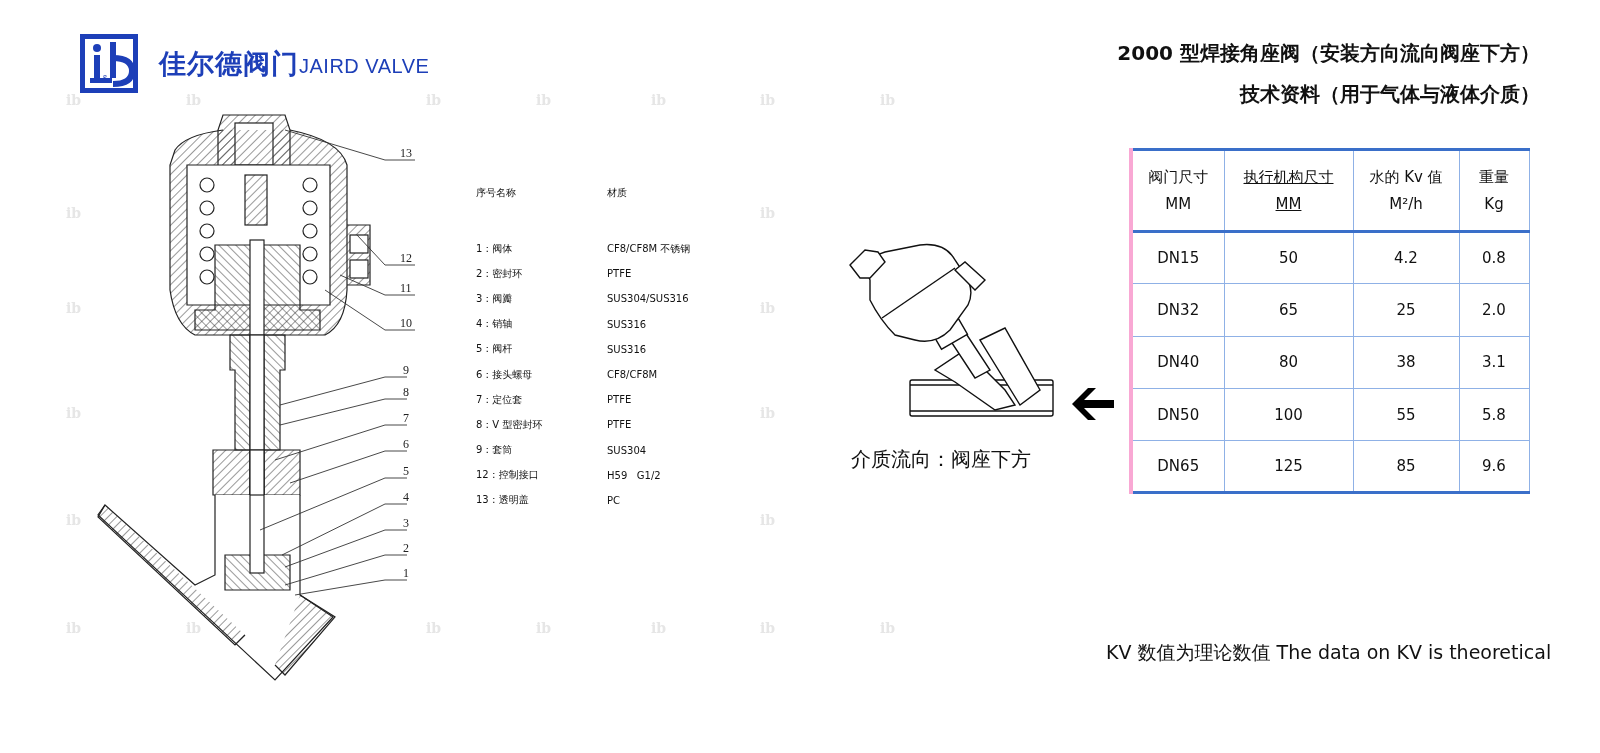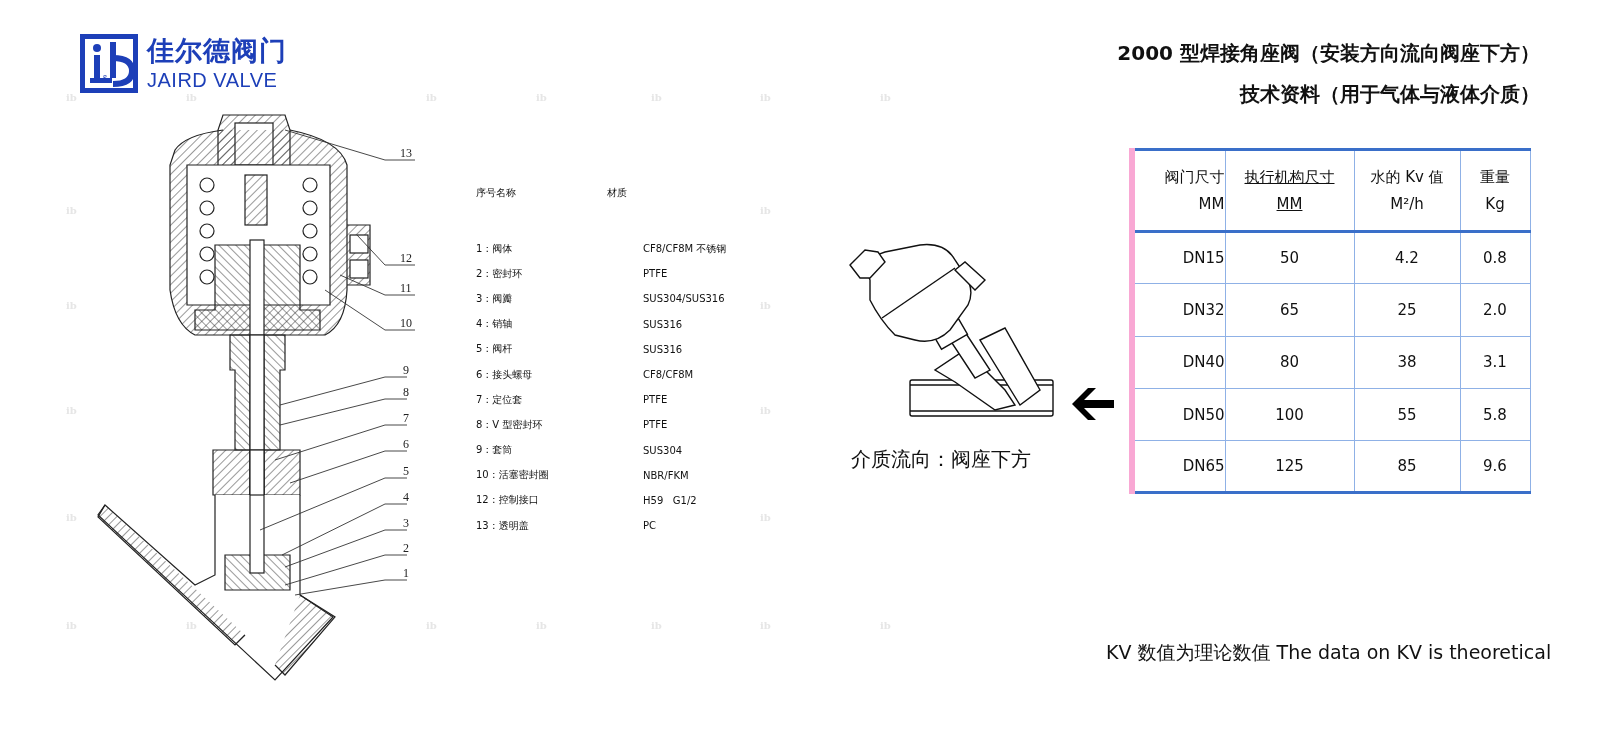--- a/index.html
+++ b/index.html
@@ -4,34 +4,34 @@
 <style>
   * { box-sizing: border-box; margin: 0; padding: 0; }
   html, body { width: 1600px; height: 753px; background: #ffffff; overflow: hidden; }
   body { position: relative; font-family: "DejaVu Sans", "Liberation Sans", sans-serif; color: #111; }
 
   
   .logo { position: absolute; left: 80px; top: 34px; display: flex; align-items: center; }
   .logo-mark { width: 58px; height: 59px; background: #1d3fb8; position: relative; }
   .logo-mark-inner { position: absolute; left: 5px; top: 5px; width: 48px; height: 49px; background: #fff; }
   .logo-mark svg { position: absolute; left: 0; top: 0; }
-  .logo-text { margin-left: 9px; display: flex; flex-direction: column; line-height: 1; color: #1d3fb8; }
+  .logo-text { margin-left: 21px; display: flex; flex-direction: row; line-height: 1; color: #1d3fb8; }
   .logo-cn { font-size: 27px; font-weight: bold; letter-spacing: 1px; }
   .logo-en { font-size: 20px; letter-spacing: 0.5px; margin-top: 6px; font-family: "Liberation Sans", sans-serif; }
 
   
-  .wm { position: absolute; font-family: "DejaVu Serif", serif; font-size: 10px; color: #e6e6e6; font-weight: bold; pointer-events: none; }
+  .wm { position: absolute; font-family: "DejaVu Serif", serif; font-size: 14px; color: #e6e6e6; font-weight: bold; pointer-events: none; }
 
   
   .drawing { position: absolute; left: 95px; top: 105px; width: 335px; height: 580px; }
 
   
   .parts { position: absolute; left: 476px; top: 186px; font-size: 10px; }
   .parts-header { display: flex; height: 20px; }
-  .parts-row { display: flex; height: 25.2px; align-items: center; gap: 36px; }
+  .parts-row { display: flex; height: 25.2px; align-items: center; }
   .col-name { width: 131px; white-space: nowrap; }
   .col-mat { white-space: nowrap; }
   .parts-list { margin-top: 30px; }
 
   
   .small-valve { position: absolute; left: 840px; top: 240px; width: 290px; height: 190px; }
   .flow-caption { position: absolute; left: 851px; top: 446px; font-size: 20px; }
 
   
   .title { position: absolute; left: 1040px; top: 40px; width: 500px; text-align: right; font-size: 20px; font-weight: bold; }
@@ -40,21 +40,21 @@
   
   .spec-table { position: absolute; left: 1129px; top: 148px; border-collapse: collapse; font-size: 15px; border-top: 3px solid #3a6fc9; border-bottom: 3px solid #3a6fc9; }
   .spec-table th, .spec-table td { border-left: 1px solid #8fb1e6; border-right: 1px solid #8fb1e6; text-align: center; font-weight: normal; }
   .spec-table thead th { height: 82px; line-height: 27px; border-bottom: 3px solid #3a6fc9; vertical-align: middle; }
   .spec-table tbody td { height: 52.3px; border-bottom: 1px solid #8fb1e6; }
   .spec-table tbody tr:last-child td { border-bottom: none; }
   .spec-table .c1 { width: 93px; }
   .spec-table .c2 { width: 129px; text-decoration: underline; }
   .spec-table .c3 { width: 106px; }
   .spec-table .c4 { width: 70px; }
-  .spec-table td:first-child, .spec-table th:first-child { border-left: 6px solid #f9a8d4; text-align: right; }
+  .spec-table td:first-child, .spec-table th:first-child { border-left: 4px solid #f9a8d4; }
 
   .note { position: absolute; left: 1106px; top: 640px; font-size: 19px; white-space: nowrap; }
 
   .arrow { position: absolute; left: 1072px; top: 386px; }
 </style>
 </head>
 <body>
 
 <div>
   <span class="wm" style="left:66px;top:92px">ib</span>
@@ -221,24 +221,20 @@
       </div>
     <div class="parts-row">
         <span class="col-name">8：V 型密封环</span>
         <span class="col-mat">PTFE</span>
       </div>
     <div class="parts-row">
         <span class="col-name">9：套筒</span>
         <span class="col-mat">SUS304</span>
       </div>
     <div class="parts-row">
-        <span class="col-name">10：活塞密封圈</span>
-        <span class="col-mat">NBR/FKM</span>
-      </div>
-    <div class="parts-row">
         <span class="col-name">12：控制接口</span>
         <span class="col-mat" style="white-space:pre">H59   G1/2</span>
       </div>
     <div class="parts-row">
         <span class="col-name">13：透明盖</span>
         <span class="col-mat">PC</span>
       </div>
   </div>
 </div>
 

